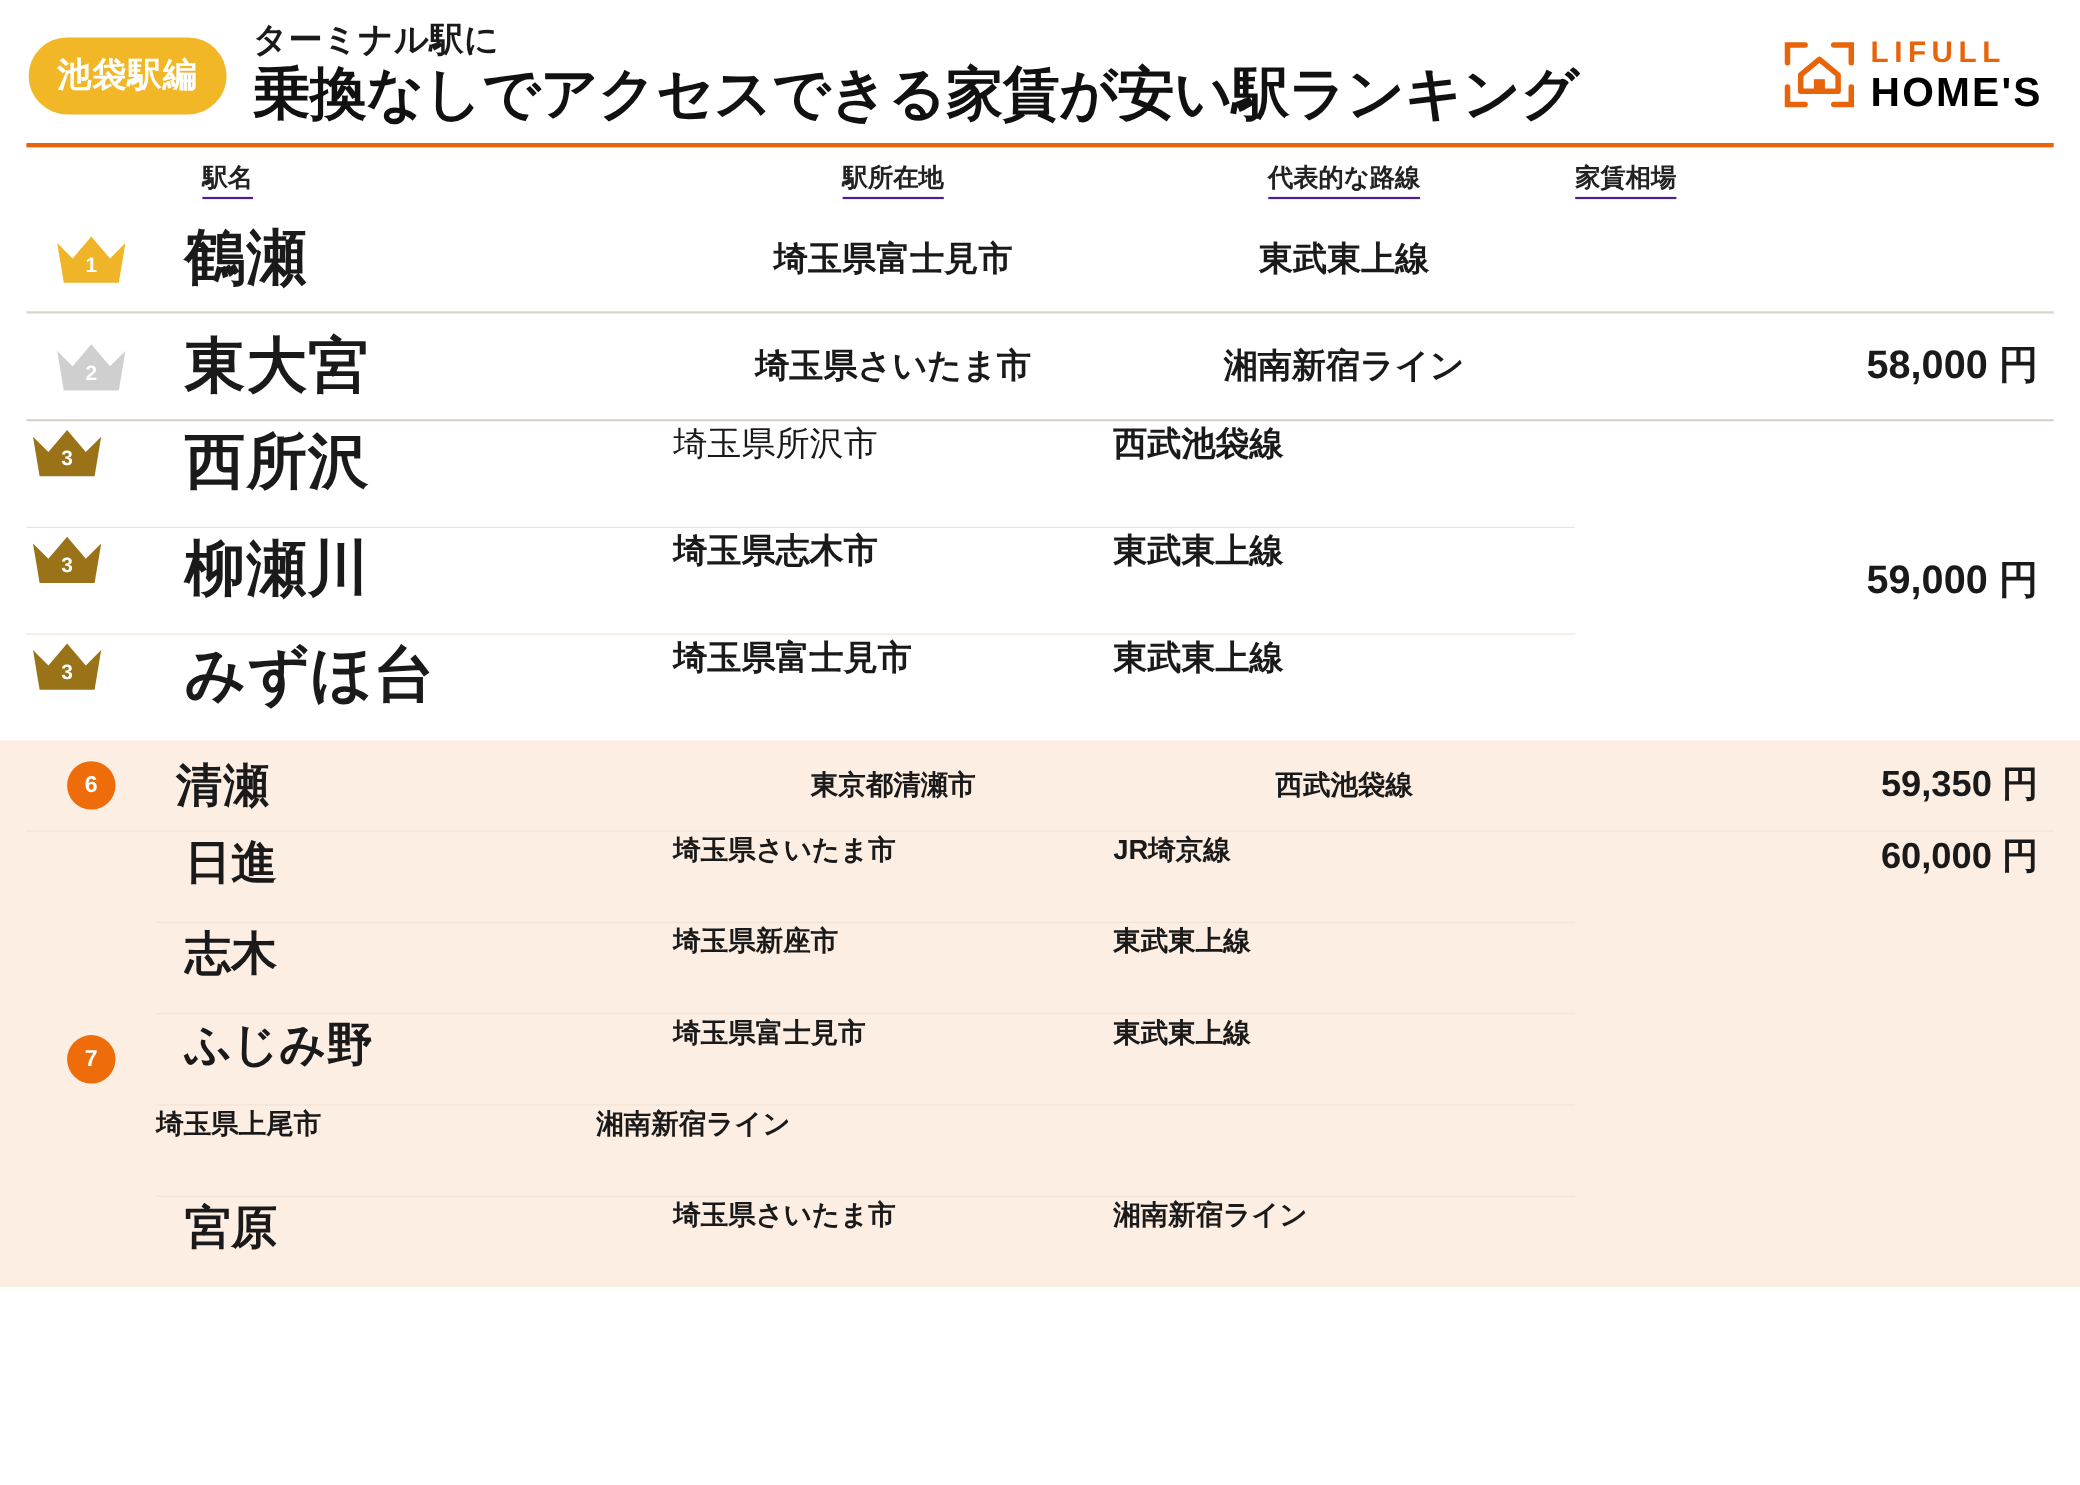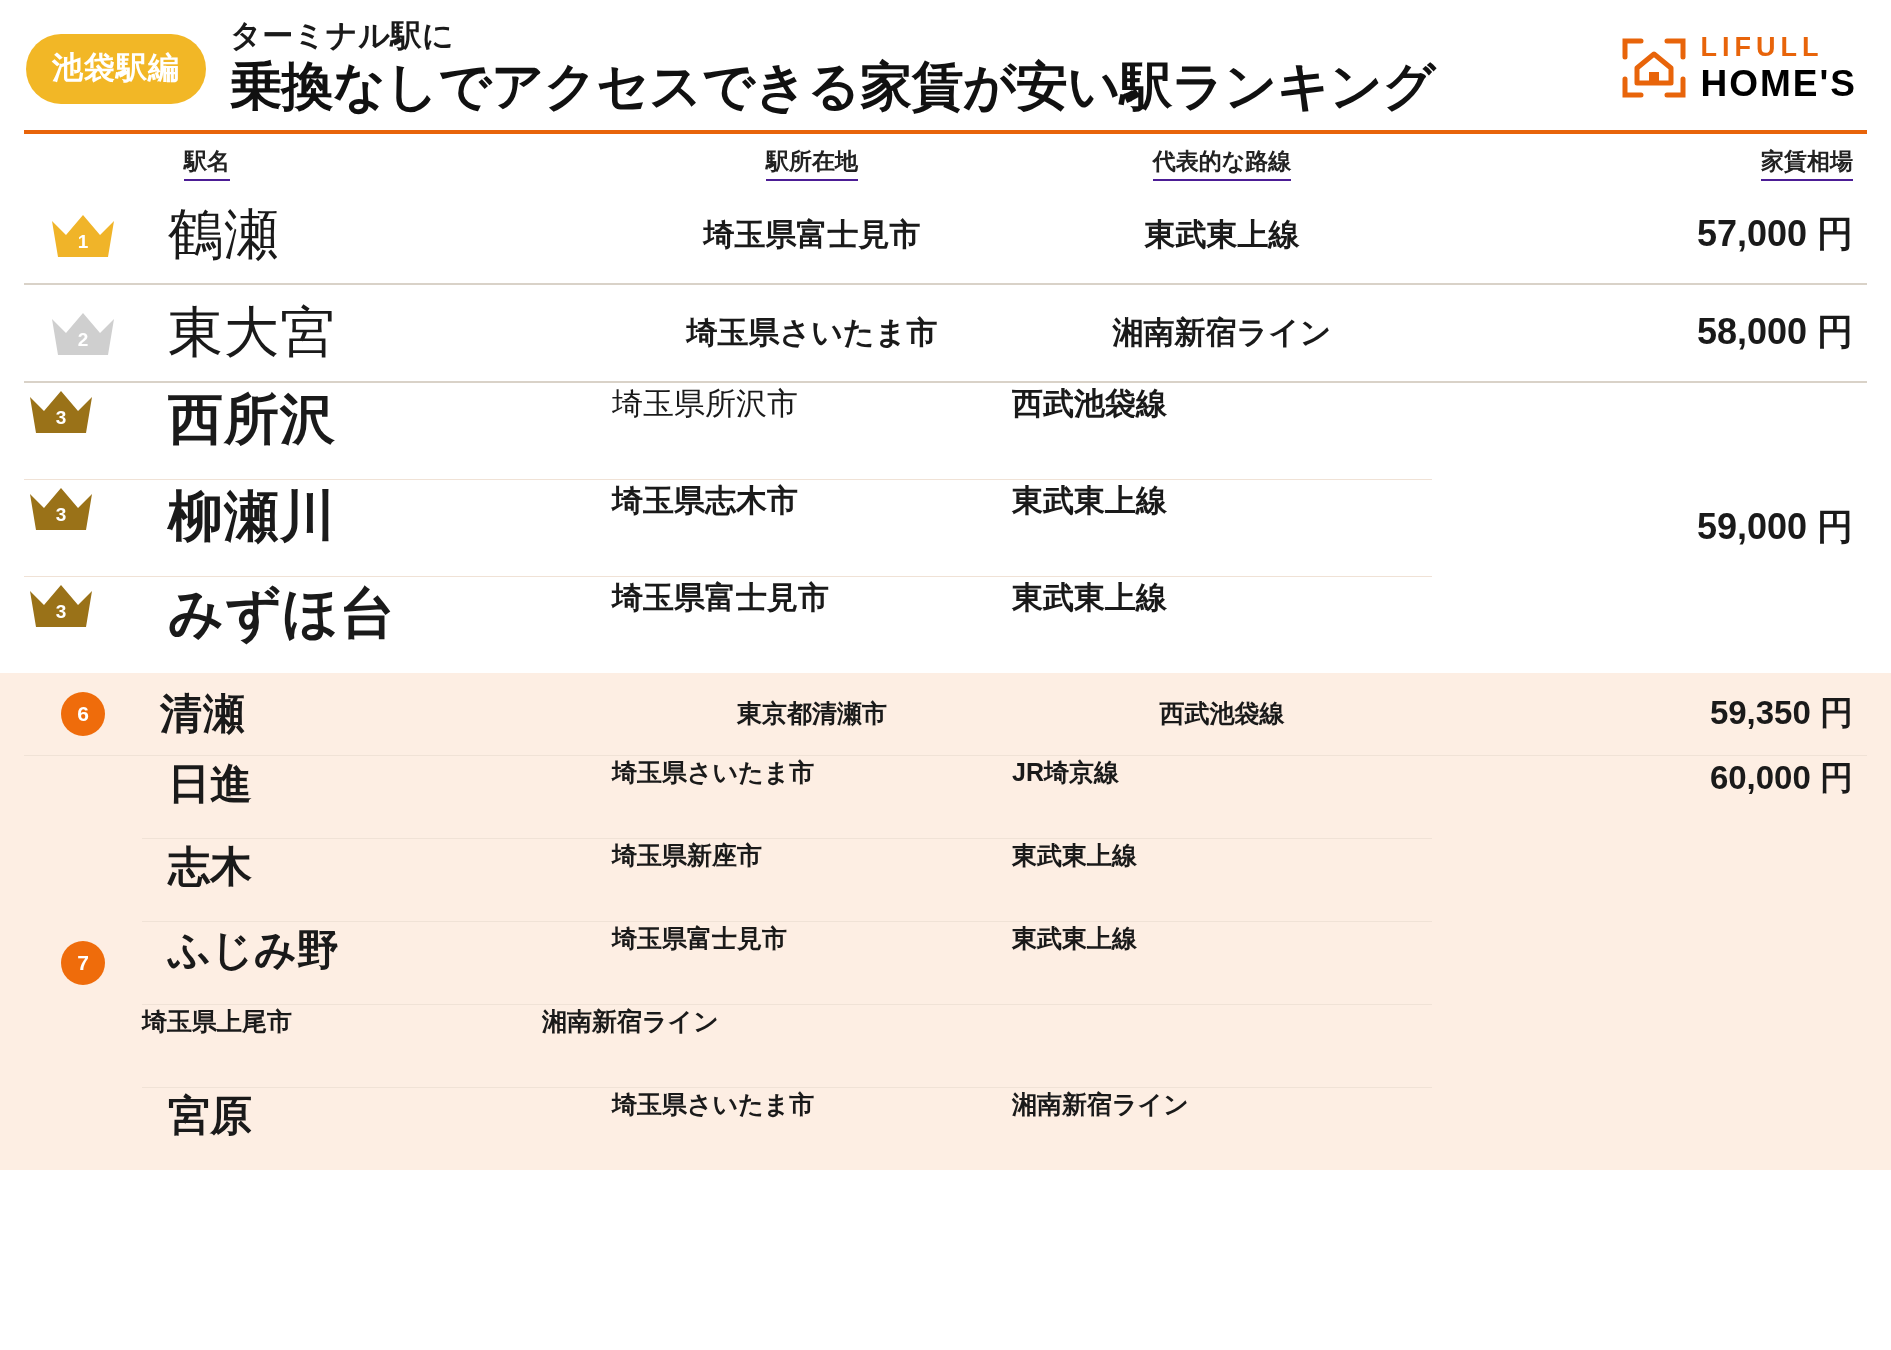--- a/index.html
+++ b/index.html
@@ -94,21 +94,21 @@
   
   .colhead {
     display: flex;
     align-items: flex-end;
     padding: 12px 24px 6px 24px;
   }
   .c-rank  { width: 118px; flex: 0 0 118px; }
   .c-name  { width: 470px; flex: 0 0 470px; }
   .c-loc   { width: 400px; flex: 0 0 400px; text-align: center; }
   .c-line  { width: 420px; flex: 0 0 420px; text-align: center; }
-  .c-rent  { flex: 1 1 auto; text-align: right; padding-right: 14px; }
+  .c-rent  { flex: 1 1 auto; padding-right: 14px; }
 
   .colhead span {
     font-size: 23px;
     font-weight: bold;
     color: #222;
     border-bottom: 2px solid #4c1d95;
     padding-bottom: 2px;
     display: inline-block;
   }
   .c-name span { margin-left: 42px; }
@@ -131,21 +131,21 @@
   .cell.rank   { width: 118px; flex: 0 0 118px; justify-content: center; }
   .cell.name   { width: 470px; flex: 0 0 470px; }
   .cell.loc    { width: 400px; flex: 0 0 400px; justify-content: center; }
   .cell.line   { width: 420px; flex: 0 0 420px; justify-content: center; }
   .cell.rent   { flex: 1 1 auto; justify-content: flex-end; padding-right: 14px; }
 
   
   .top .cell { height: 96px; }
   .top .name-text {
     font-size: 55px;
-    font-weight: normal;
+    font-weight: bold;
     letter-spacing: 1px;
     margin-left: 26px;
   }
   .top .loc-text, .top .line-text {
     font-size: 31px;
     font-weight: bold;
   }
   .top .rent-text {
     font-size: 36px;
     font-weight: bold;
@@ -282,23 +282,20 @@
       </div>
       <div class="cell name">
           <span class="name-text">鶴瀬</span>
         </div>
       <div class="cell loc">
           <span class="loc-text">埼玉県富士見市</span>
         </div>
       <div class="cell line">
           <span class="line-text">東武東上線</span>
         </div>
-      <div class="cell rent">
-          <span class="rent-text">57,000 円</span>
-        </div>
     </div>
 
     <div class="row top sep-strong">
       <div class="cell rank">
         <div class="crown">
           <svg width="74" height="56" viewBox="0 0 74 56" xmlns="http://www.w3.org/2000/svg">
             <path d="M6 14 L20 28 L37 8 L54 28 L68 14 L62 50 L12 50 Z" fill="#cfcfcf"></path>
           </svg>
           <div class="num">2</div>
         </div>

